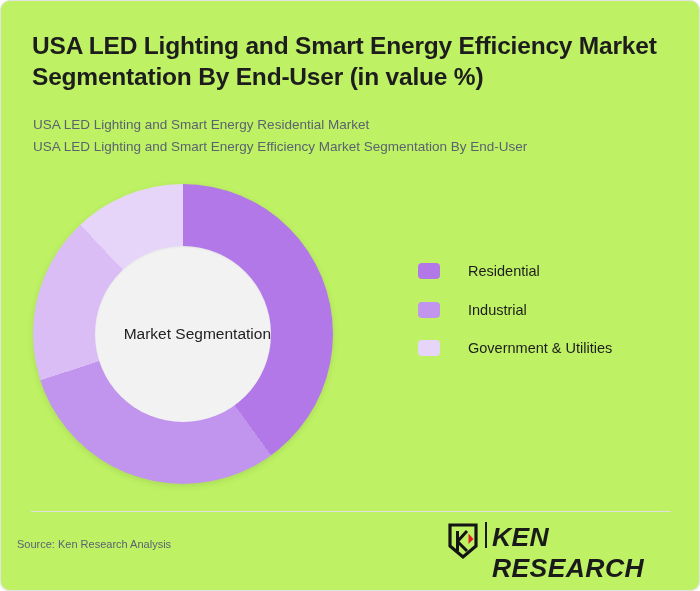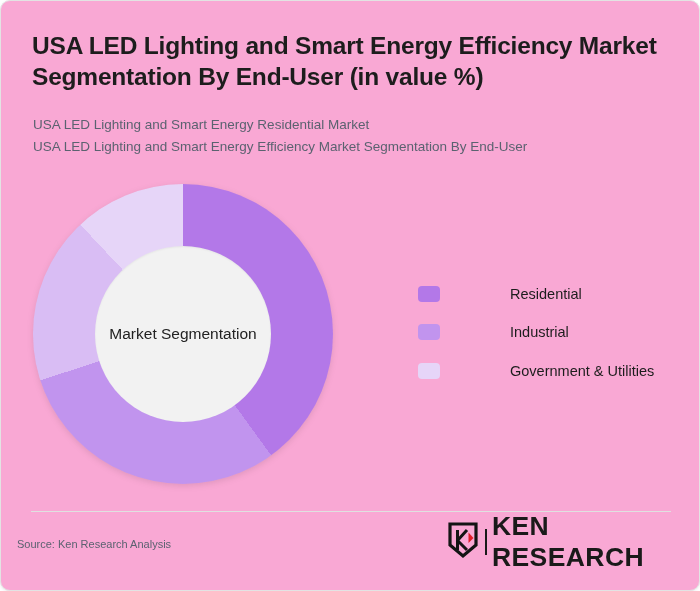--- a/index.html
+++ b/index.html
@@ -7,21 +7,21 @@
   body{
     width:700px;height:591px;
     background:#ffffff;
     font-family:"Liberation Sans", sans-serif;
     overflow:hidden;
   }
   .card{
     position:relative;
     width:700px;height:591px;
     box-sizing:border-box;
-    background:#f9a8d4;
+    background:#bef264;
     border:1px solid #e3e3e3;
     border-radius:10px;
     box-shadow:0 1px 3px rgba(0,0,0,0.08);
     overflow:hidden;
   }
   .title{
     position:absolute;
     left:31px;top:30px;width:640px;
     font-size:24.5px;
     font-weight:bold;
@@ -49,39 +49,38 @@
     border-radius:50%;
     filter:drop-shadow(0 2px 3px rgba(0,0,0,0.10));
   }
   .hole{
     position:absolute;
     left:50%;top:50%;
     width:176px;height:176px;
     margin-left:-88px;margin-top:-88px;
     background:#f2f2f2;
     border-radius:50%;
-    display:flex;align-items:center;justify-content:center;
+    display:flex;align-items:center;justify-content:flex-end;
     box-shadow:inset 0 1px 2px rgba(0,0,0,0.05);
   }
   .hole-label{
     font-size:15.5px;
     color:#222222;
     white-space:nowrap;
   }
 
   
   .legend{
     position:absolute;
     left:417px;top:262px;
   }
   .legend-row{
     display:flex;
-    align-items:flex-end;
+    align-items:flex-start;
     height:38.5px;
-    gap:42px;
   }
   .swatch{
     width:22px;height:16px;
     border-radius:4px;
     flex:0 0 auto;
   }
   .legend-label{
     margin-left:28px;
     font-size:14.5px;
     color:#1d1d1d;
@@ -98,22 +97,23 @@
   .source{
     position:absolute;
     left:16px;top:537px;
     font-size:11px;
     color:#5b6270;
   }
   .logo{
     position:absolute;
     left:446px;top:521px;
     display:flex;
-    align-items:center;
+    align-items:flex-start;
     height:40px;
+    font-style:italic;
   }
   .logo-mark{flex:0 0 auto;}
   .logo-sep{
     width:2px;height:26px;
     background:#1a1a1a;
     margin:0 7px 0 6px;
   }
   .logo-text{
     font-size:26px;
     font-weight:bold;

